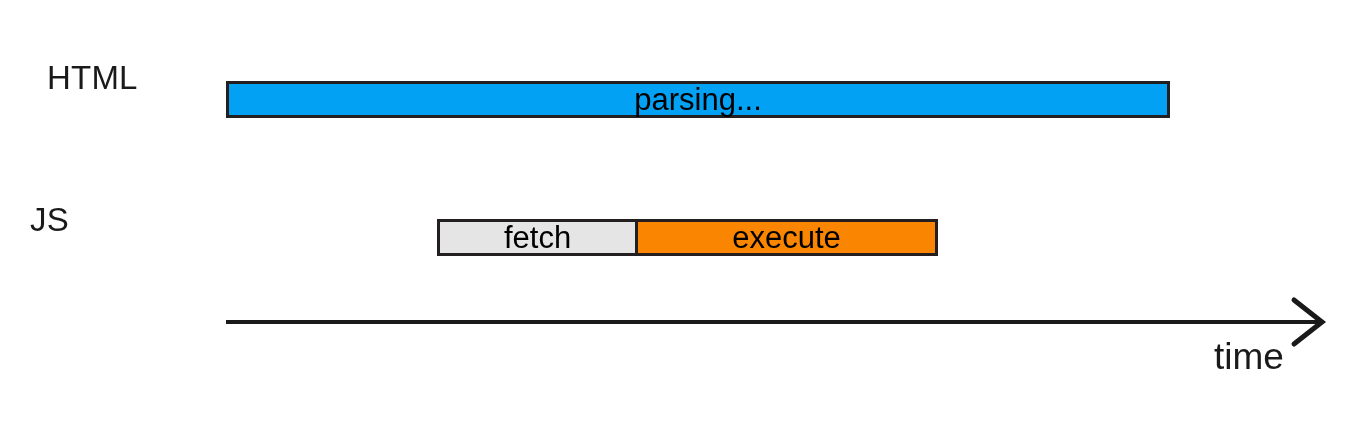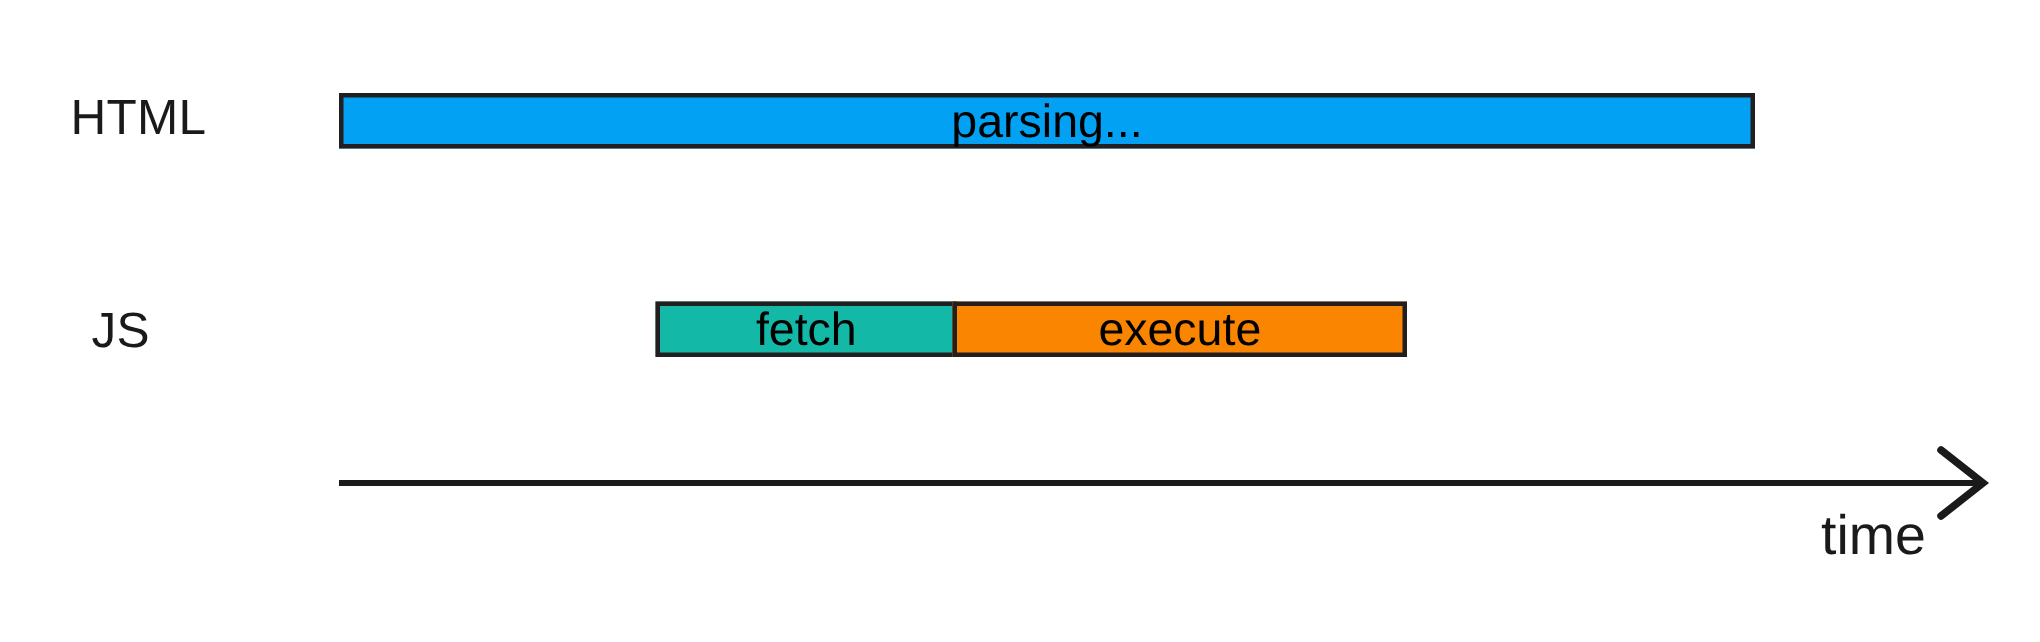--- a/index.html
+++ b/index.html
@@ -23,27 +23,27 @@
   
   .row-label {
     position: absolute;
     font-size: 33px;
     color: #1a1a1a;
     letter-spacing: 0.2px;
     line-height: 1;
     white-space: nowrap;
   }
   #label-html { left: 47px; top: 61px; }
-  #label-js   { left: 61px; top: 203px; }
+  #label-js   { left: 30px; top: 203px; }
 
   
   .track {
     position: absolute;
     display: flex;
-    align-items: center;
+    align-items: flex-end;
   }
   #track-html { left: 226px; top: 42px;  height: 76px; width: 944px; }
   #track-js   { left: 437px; top: 183px; height: 73px; width: 501px; }
 
   .segment {
     position: relative;
     box-sizing: border-box;
     border: 3px solid #231f20;
     display: flex;
     align-items: center;
@@ -86,21 +86,21 @@
 
   <div class="track" id="track-html">
     <div class="segment" style="flex:413 0 auto; background:#03a1f4;">
       <span>parsing...</span>
     </div>
   </div>
 
   <div class="row-label" id="label-js">JS</div>
 
   <div class="track" id="track-js">
-    <div class="segment" style="flex:205 0 auto; background:#14b8a6;">
+    <div class="segment" style="flex:205 0 auto; background:#e5e5e5;">
       <span>fetch</span>
     </div>
     <div class="segment" style="flex:302 0 auto; background:#fa8500;">
       <span>execute</span>
     </div>
   </div>
 
   <div id="time-axis">
     <svg width="1110" height="54" viewBox="0 0 1110 54" xmlns="http://www.w3.org/2000/svg">
       <line x1="0" y1="26" x2="1093" y2="26" stroke="#1a1a1a" stroke-width="4" stroke-linecap="butt"></line>

